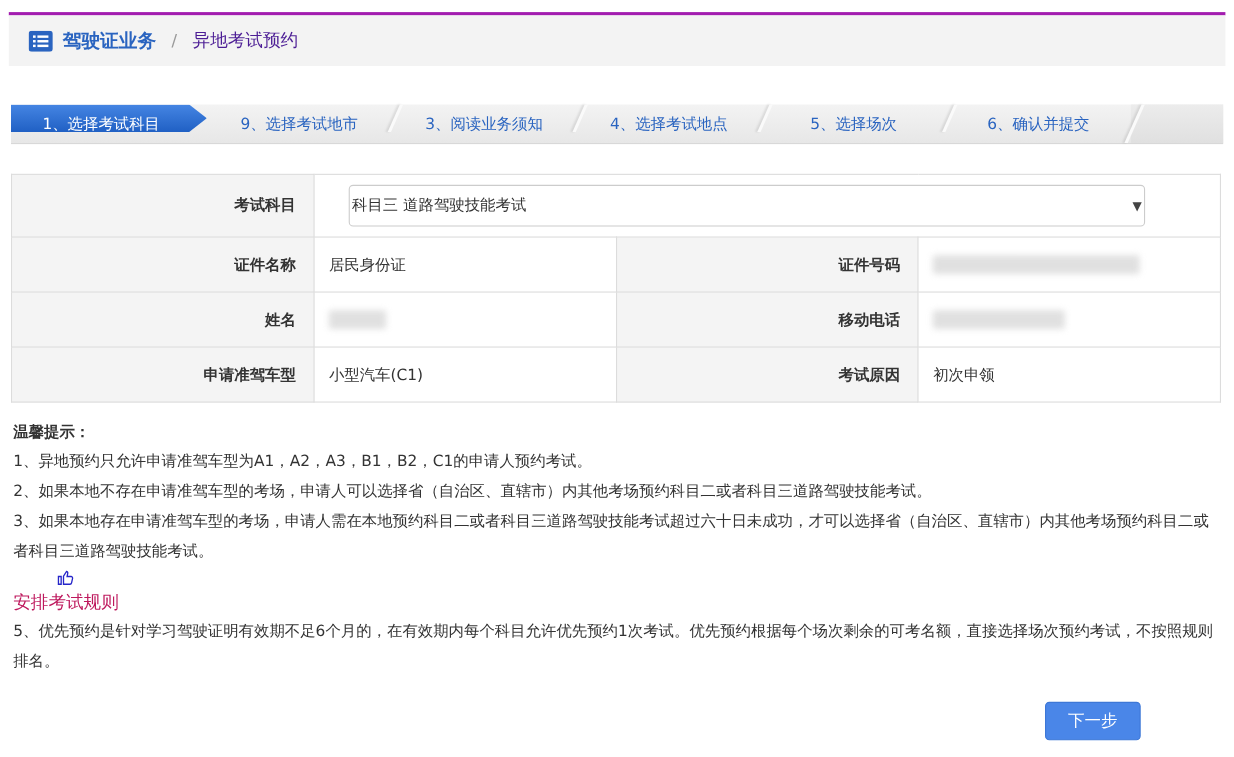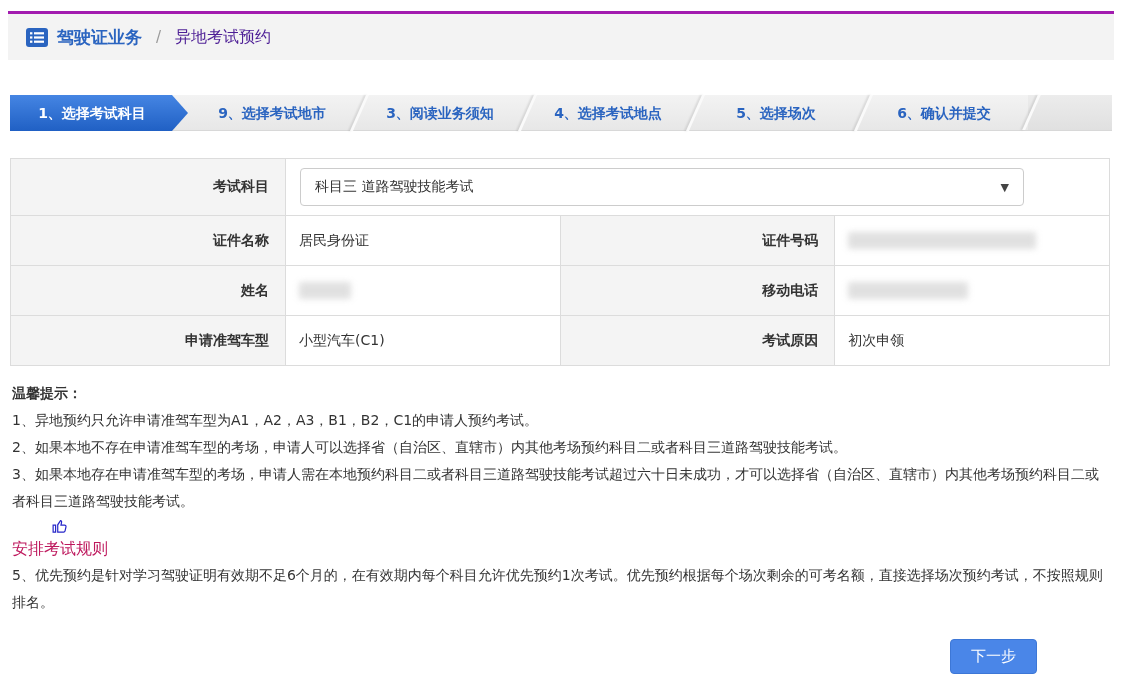--- a/index.html
+++ b/index.html
@@ -23,22 +23,22 @@
   .crumb-page { color: #4c1d95; font-size: 16px; }
 
   
   .steps {
     margin: 35px 10px 0 10px; height: 36px;
     display: flex; position: relative;
     background: linear-gradient(180deg, #f3f3f3, #e7e7e7);
     border-bottom: 1px solid #d8d8d8;
   }
   .step {
-    position: relative; height: 36px; line-height: 36px;
-    font-size: 14px; font-weight: bold; color: #2a64c0;
+    position: relative; height: 25px; line-height: 36px;
+    font-size: 14px; font-weight: normal; color: #2a64c0;
     text-align: center; flex: none; width: 168px;
   }
   .step.sep::before {
     content: ""; position: absolute; left: 2px; top: 0; bottom: 0; width: 3px;
     background: #fafafa; transform: skewX(-24deg);
     box-shadow: -2px 0 2px rgba(0,0,0,0.10);
   }
   .step.active {
     width: 178px; color: #fff; z-index: 2;
     background: linear-gradient(180deg, #4585e3, #2060c4);
@@ -63,24 +63,24 @@
   .form-table th, .form-table td { border: 1px solid #dcdcdc; font-size: 14px; }
   .form-table th {
     width: 275px; background: #f4f4f4; color: #333;
     text-align: right; padding-right: 16px; font-weight: bold; margin-left: 46px;
   }
   .form-table td { background: #fff; padding-left: 13px; color: #333; }
   .row-select { height: 57px; }
   .row-plain  { height: 50px; }
 
   .select-box {
-    width: 724px; height: 38px; margin-left: 1px;
+    width: 724px; height: 38px; margin-left: 18px;
     border: 1px solid #ccc; border-radius: 4px; background: #fff;
     display: flex; align-items: center; justify-content: space-between;
-    padding: 0 14px; cursor: pointer; gap: 10px;
+    padding: 0 2px; cursor: pointer; gap: 10px;
   }
   .select-box .caret { color: #444; font-size: 11px; }
 
   .redacted {
     height: 17px; border-radius: 2px; background: #d6d6d6;
     filter: blur(3px); opacity: .75;
   }
   .redacted.id    { width: 188px; }
   .redacted.name  { width: 52px;  }
   .redacted.phone { width: 120px; }

